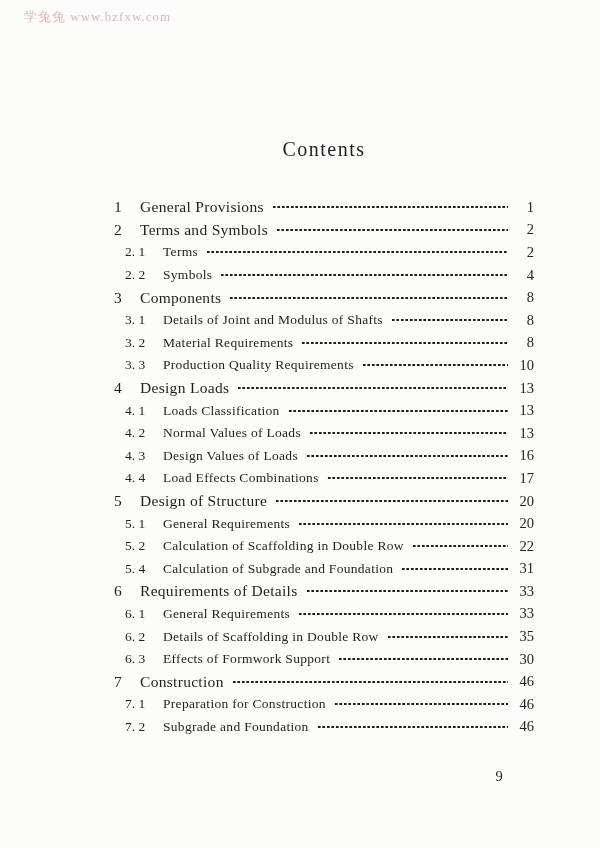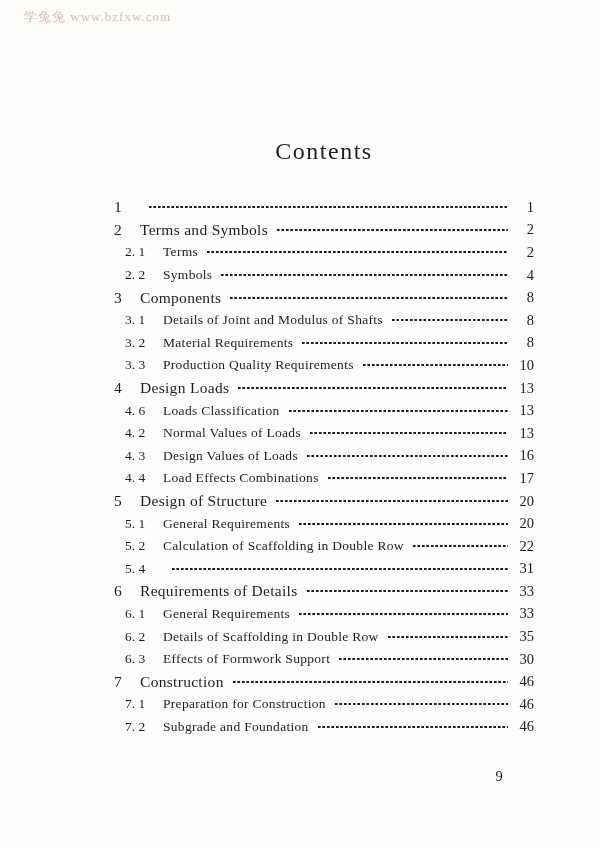--- a/index.html
+++ b/index.html
@@ -26,21 +26,21 @@
     color: #dcb9b9;
     user-select: none;
     white-space: nowrap;
   }
   .title {
     position: absolute;
     left: 114px;
     top: 138px;
     width: 420px;
     text-align: center;
-    font-size: 24px;
+    font-size: 20px;
     letter-spacing: 1.5px;
     font-weight: 400;
   }
   .toc {
     position: absolute;
     left: 114px;
     top: 196px;
     width: 420px;
   }
   .row {
@@ -98,20 +98,21 @@
 
 <div class="page">
 
   <div class="watermark">学兔兔 www.bzfxw.com</div>
 
   <div class="title">Contents</div>
 
   <div class="toc" id="toc">
   <div class="row lvl1">
     <span class="num">1</span>
+    <span class="ttl">General Provisions</span>
     <span class="leader"></span>
     <span class="pg">1</span>
   </div>
 
   <div class="row lvl1">
     <span class="num">2</span>
     <span class="ttl">Terms and Symbols</span>
     <span class="leader"></span>
     <span class="pg">2</span>
   </div>
@@ -159,21 +160,21 @@
   </div>
 
   <div class="row lvl1">
     <span class="num">4</span>
     <span class="ttl">Design Loads</span>
     <span class="leader"></span>
     <span class="pg">13</span>
   </div>
 
   <div class="row lvl2">
-    <span class="num">4. 6</span>
+    <span class="num">4. 1</span>
     <span class="ttl">Loads Classification</span>
     <span class="leader"></span>
     <span class="pg">13</span>
   </div>
 
   <div class="row lvl2">
     <span class="num">4. 2</span>
     <span class="ttl">Normal Values of Loads</span>
     <span class="leader"></span>
     <span class="pg">13</span>
@@ -210,20 +211,21 @@
   <div class="row lvl2">
     <span class="num">5. 2</span>
     <span class="ttl">Calculation of Scaffolding in Double Row</span>
     <span class="leader"></span>
     <span class="pg">22</span>
   </div>
 
 
   <div class="row lvl2">
     <span class="num">5. 4</span>
+    <span class="ttl">Calculation of Subgrade and Foundation</span>
     <span class="leader"></span>
     <span class="pg">31</span>
   </div>
 
   <div class="row lvl1">
     <span class="num">6</span>
     <span class="ttl">Requirements of Details</span>
     <span class="leader"></span>
     <span class="pg">33</span>
   </div>

